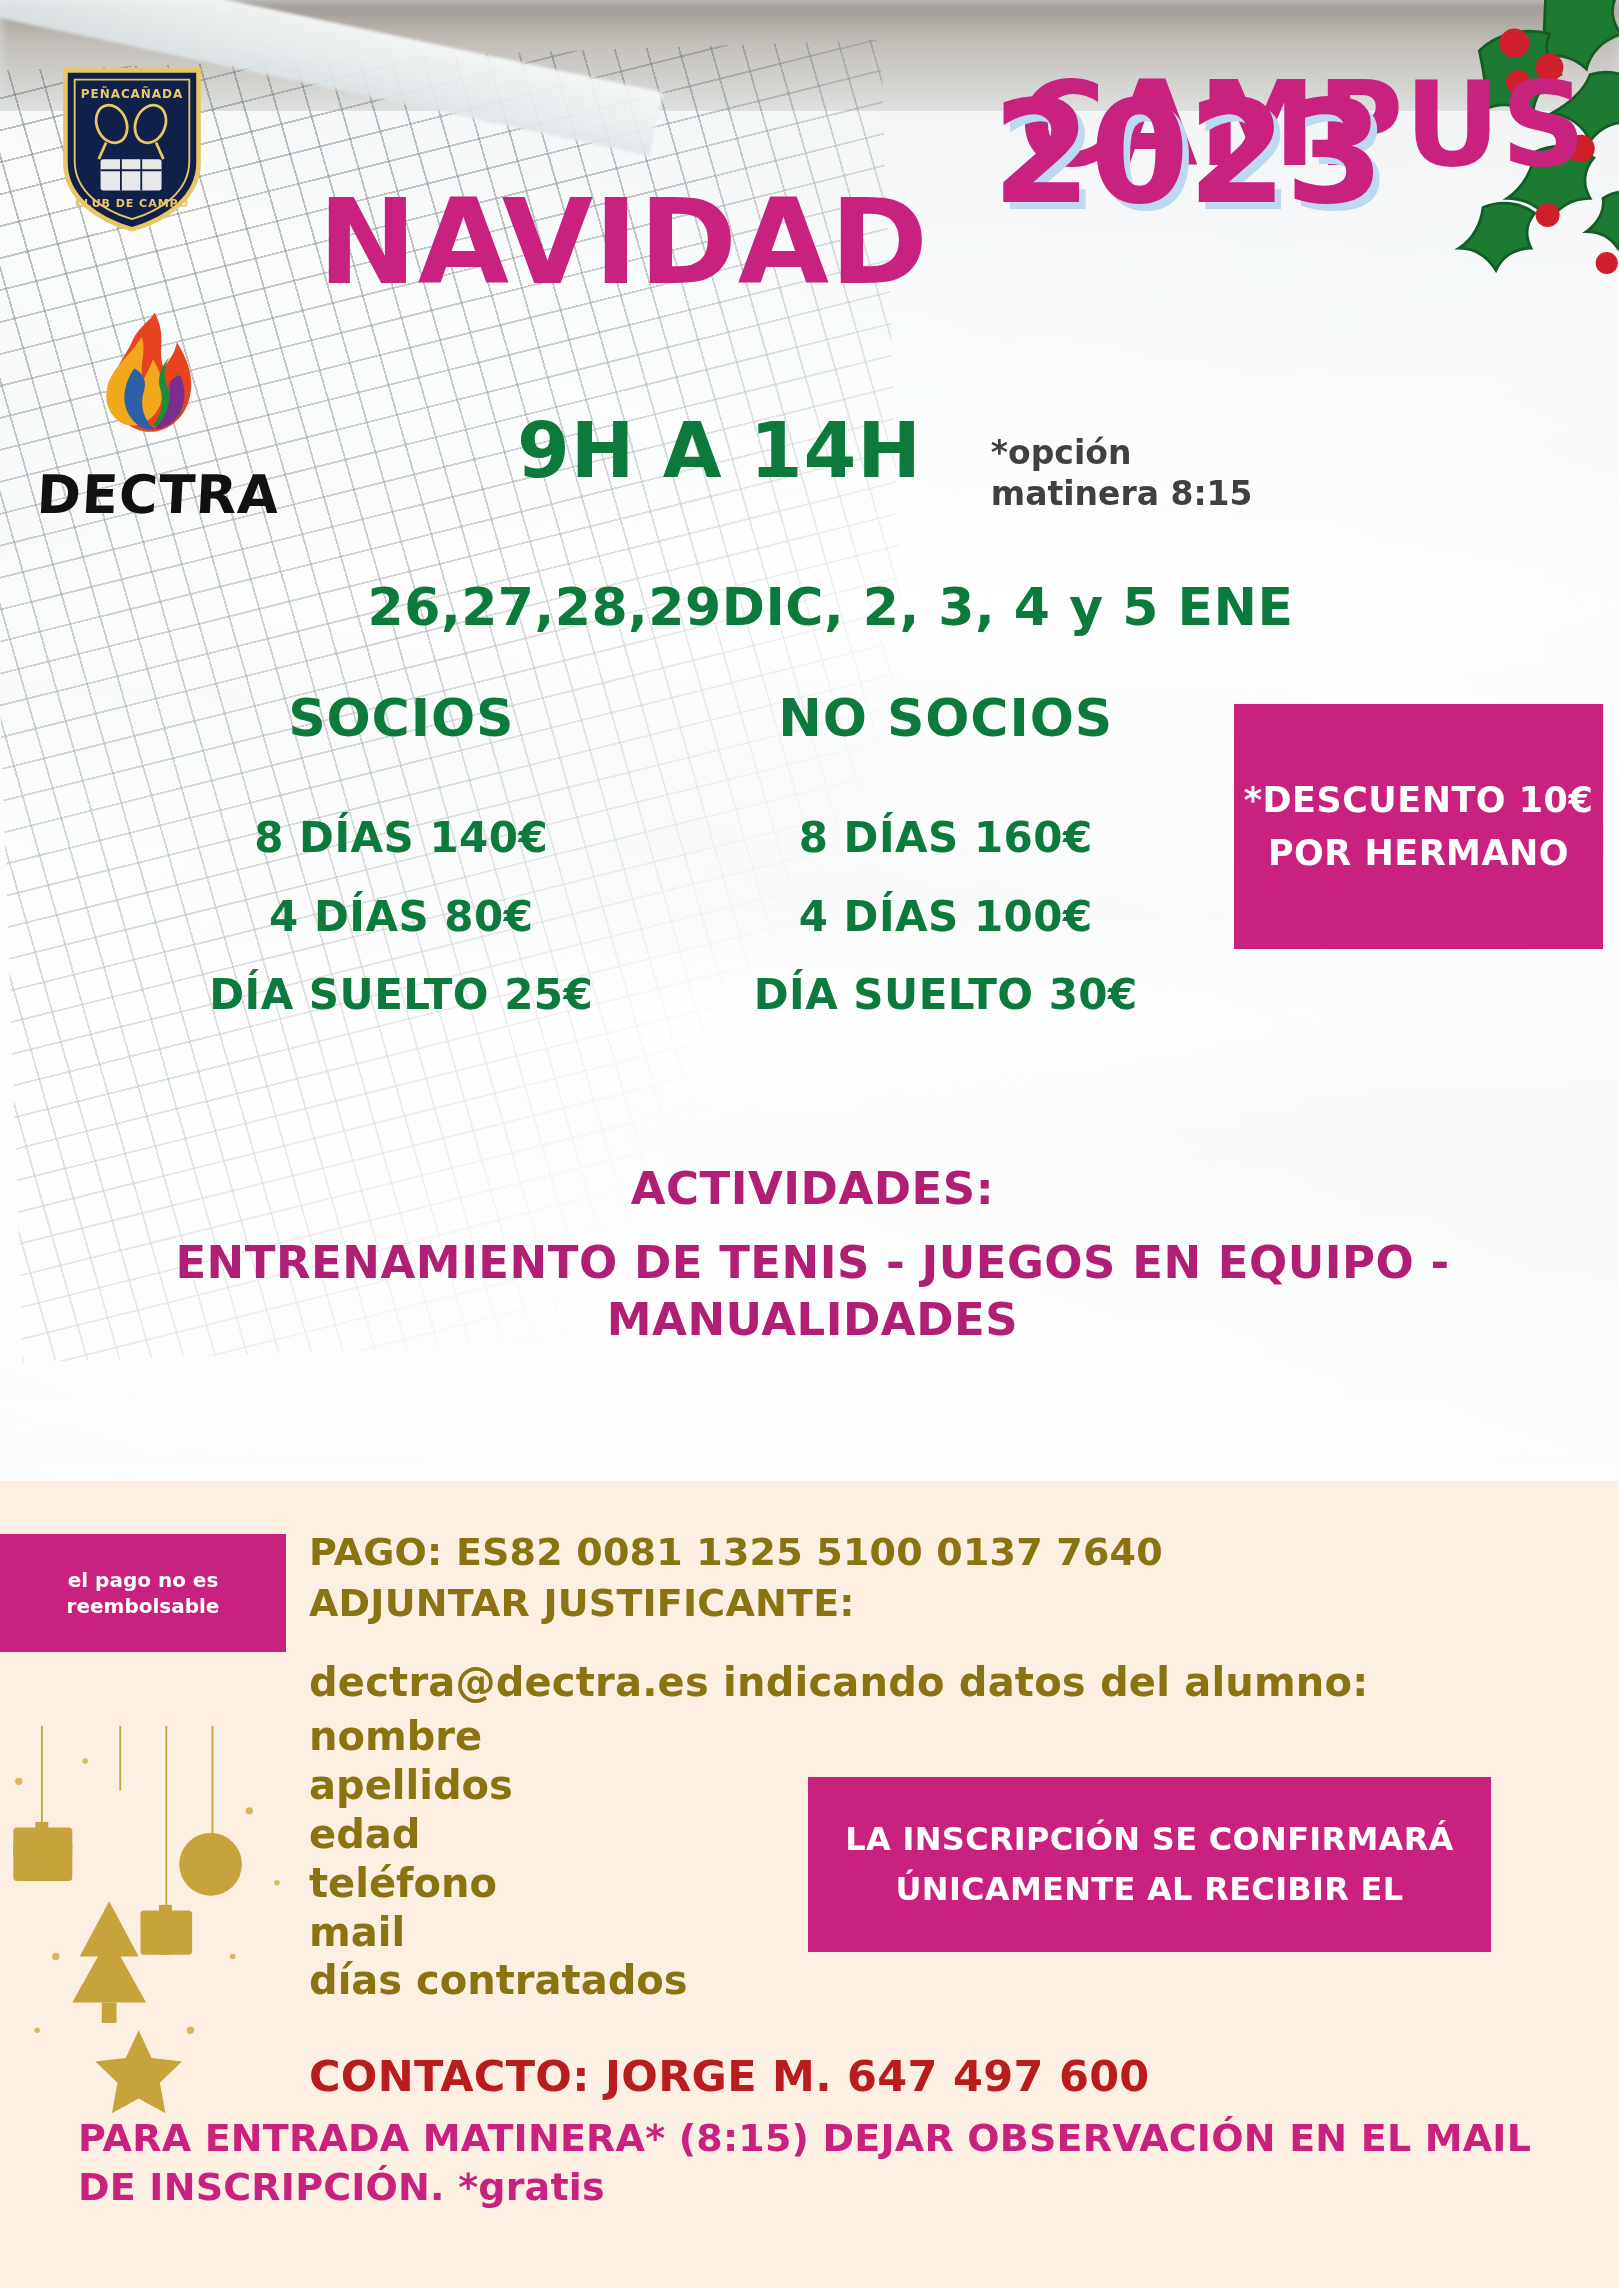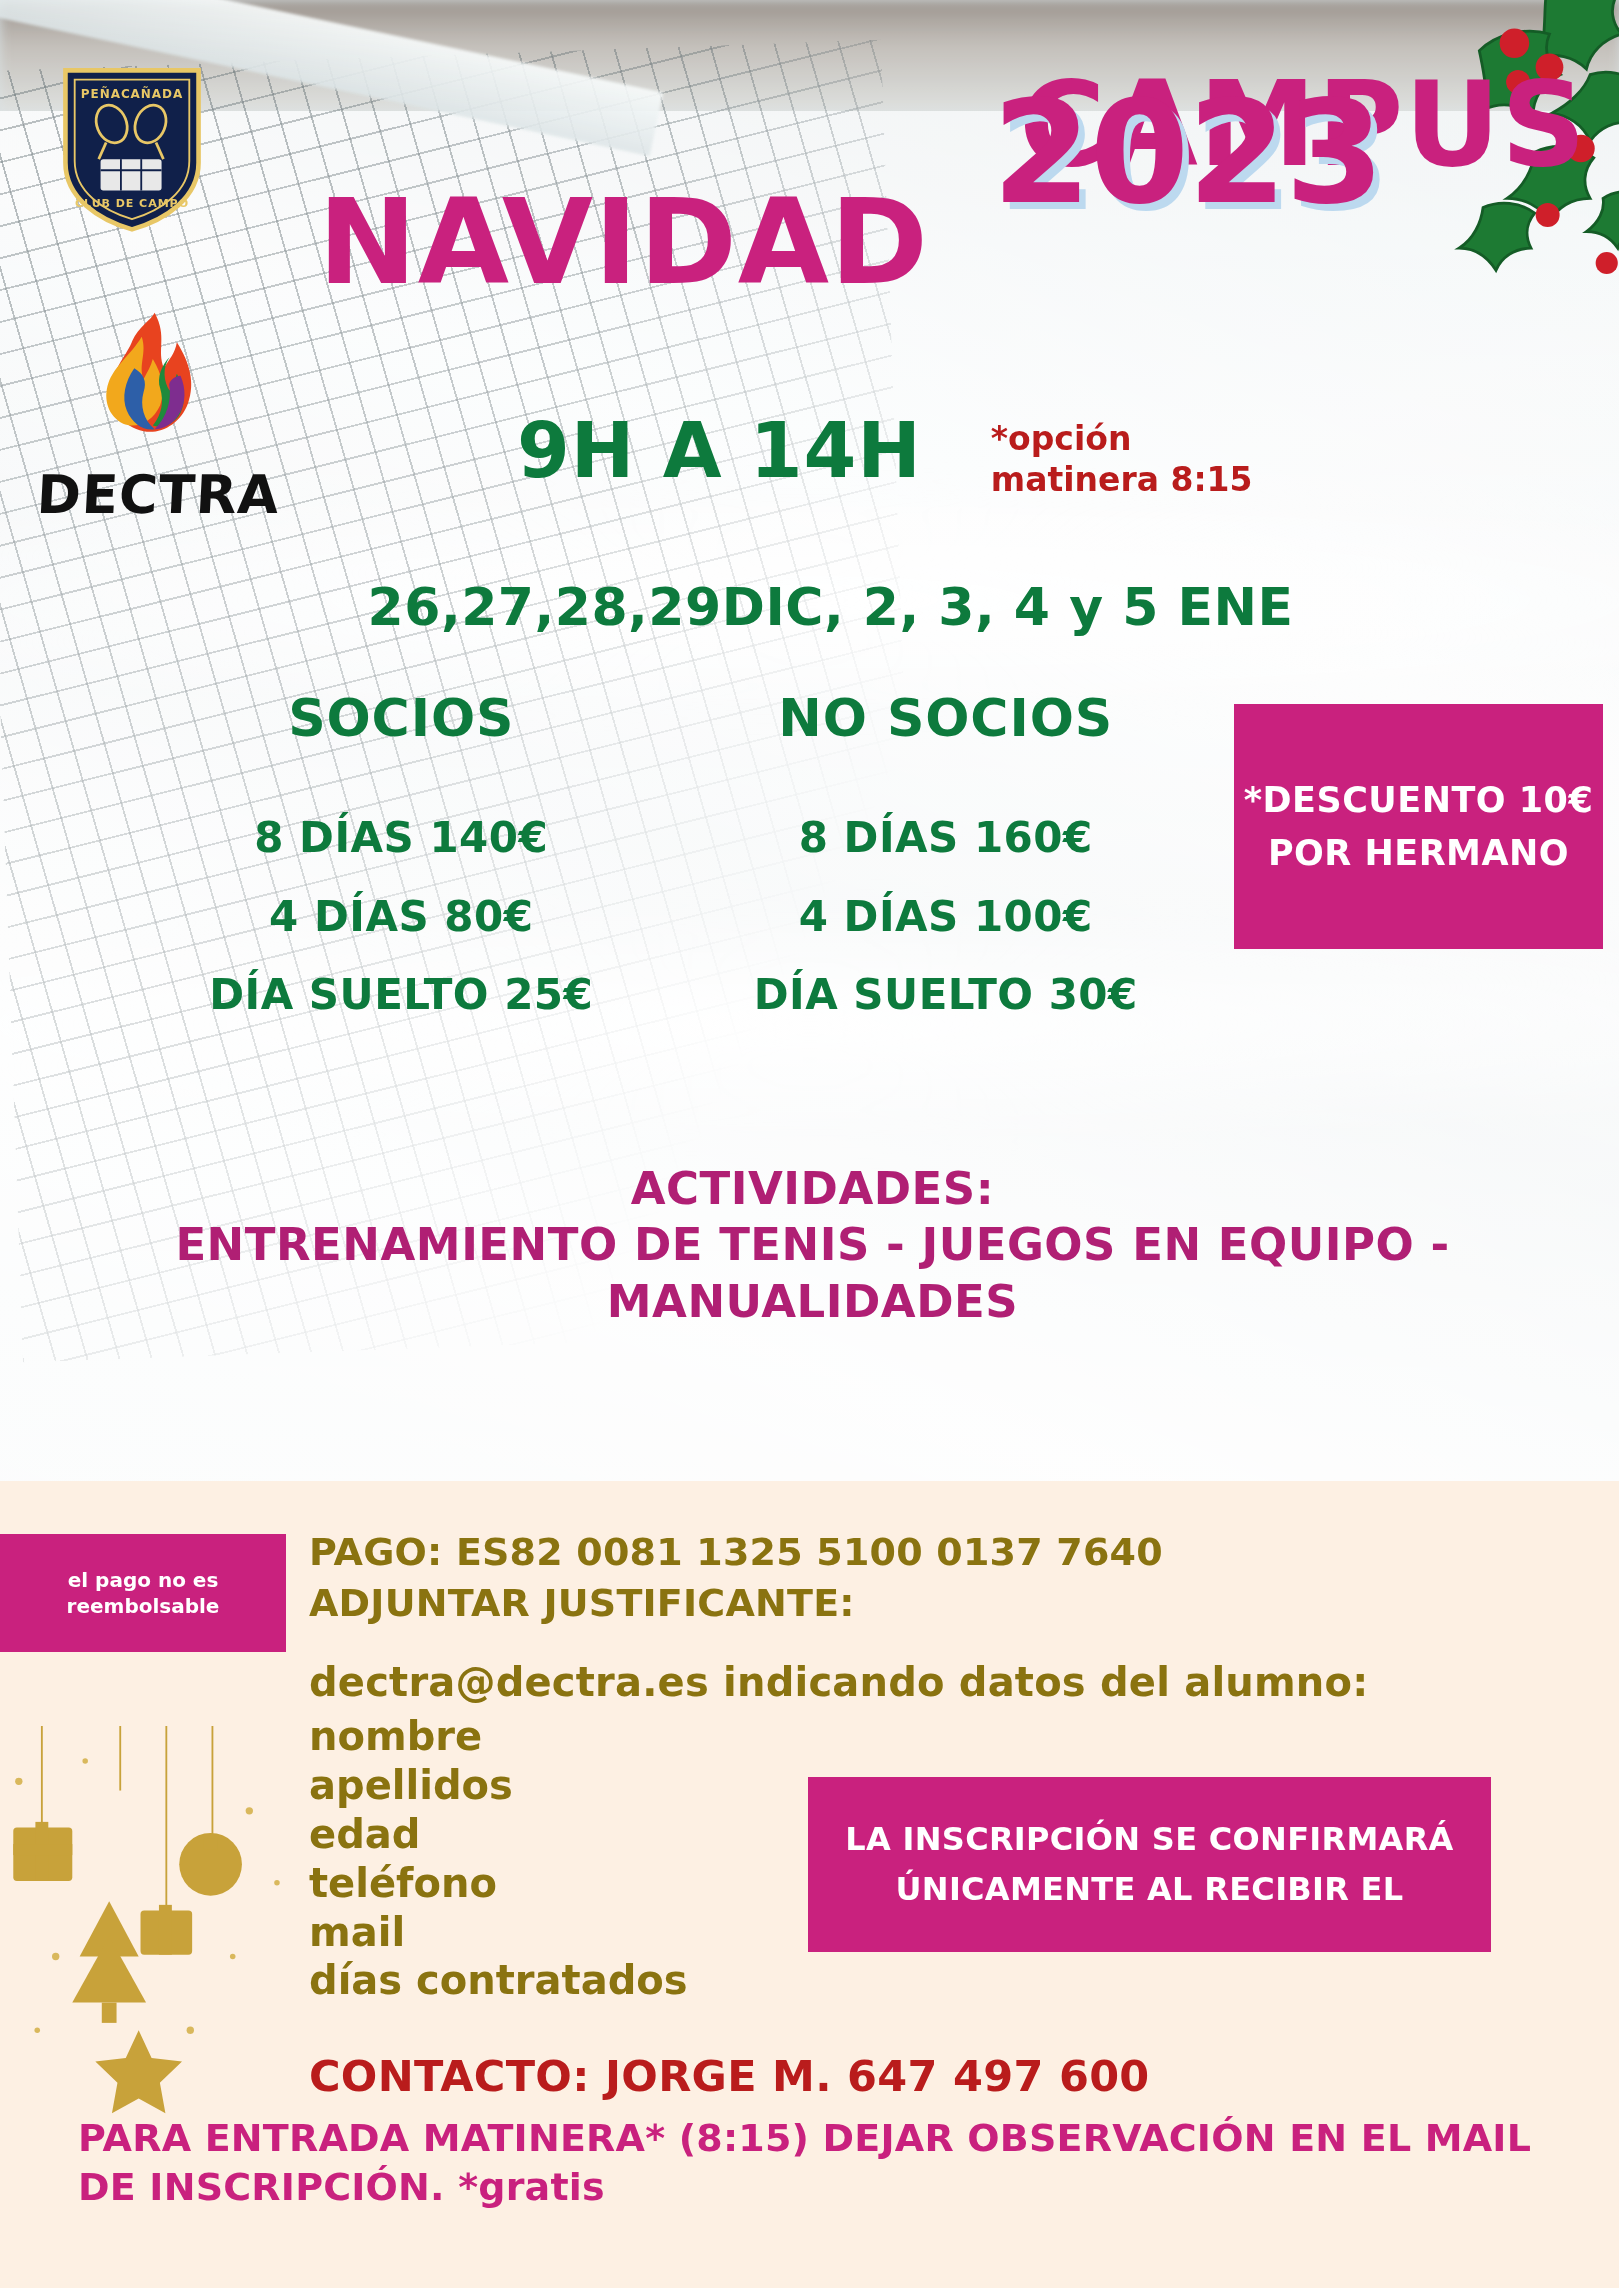--- a/index.html
+++ b/index.html
@@ -193,24 +193,24 @@
   }
   .hours {
     font-weight: 800;
     font-size: 76px;
     color: #0d7a3d;
     letter-spacing: 0.9px;
     line-height: 1;
   }
   .matinera {
     margin-left: 69px;
-    margin-top: 5px;
+    margin-top: 19px;
     font-weight: 700;
     font-size: 33px;
-    color: #b91c1c;
+    color: #404040;
     line-height: 1.25;
     max-width: 305px;
   }
 
   
   .dates {
     position: absolute;
     left: 212px;
     top: 577px;
     width: 1237px;
@@ -273,21 +273,21 @@
     left: 37px;
     top: 1161px;
     width: 1551px;
     text-align: center;
     color: #b01f74;
     font-weight: 800;
     font-size: 45px;
     line-height: 1.25;
     letter-spacing: 0.5px;
   }
-  .activities .act-title { margin-bottom: 0; }
+  .activities .act-title { margin-bottom: 18px; }
 
   
   .nonrefund {
     position: absolute;
     left: 0;
     top: 1534px;
     width: 286px;
     height: 118px;
     background: #c9217e;
     color: #ffffff;

